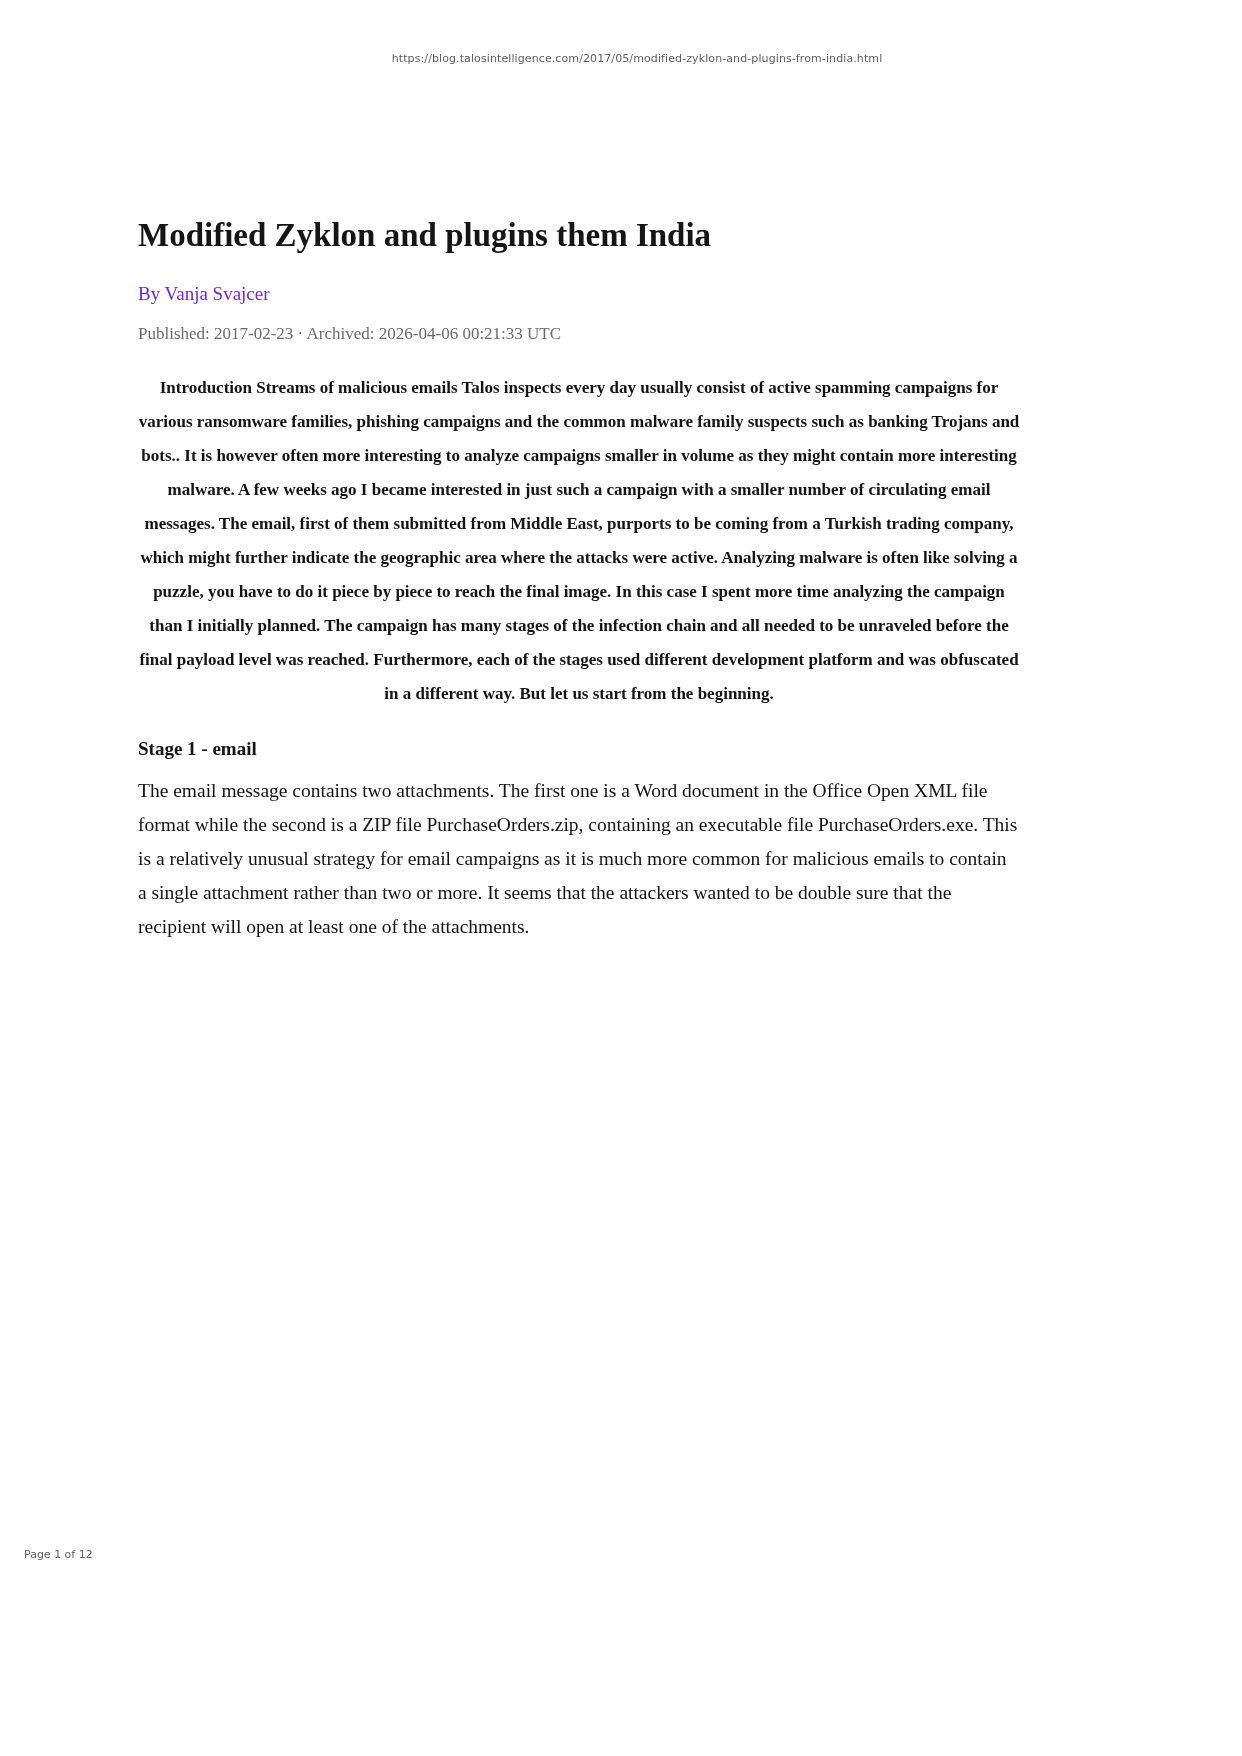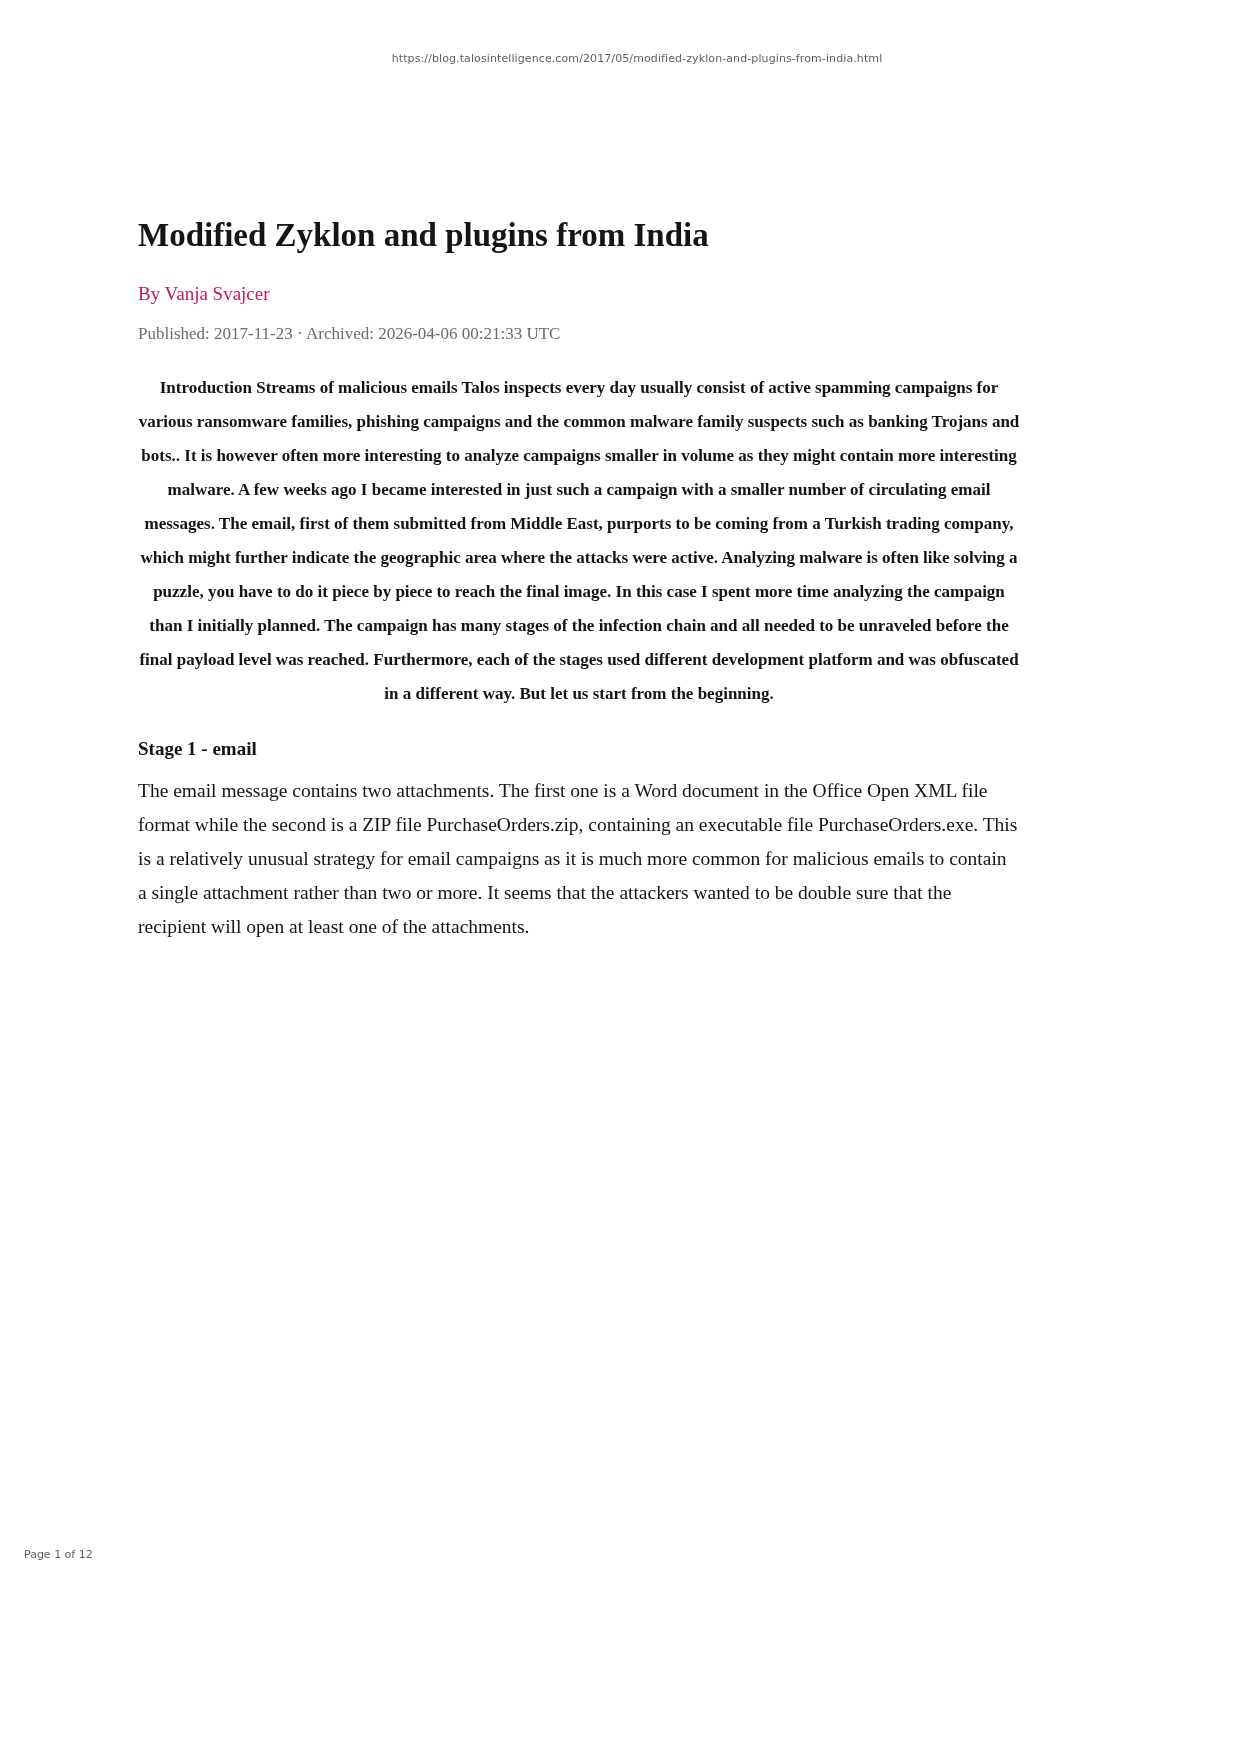--- a/index.html
+++ b/index.html
@@ -34,21 +34,21 @@
     margin-top: 192px;
     font-size: 33px;
     line-height: 1.2;
     font-weight: bold;
     color: #151515;
     font-family: "Liberation Serif", serif;
   }
   .byline {
     margin-top: 27px;
     font-size: 19px;
-    color: #be185d;
+    color: #6d28d9;
     font-weight: normal;
   }
   .meta-line {
     margin-top: 19px;
     font-size: 17px;
     color: #6b6b6b;
     font-weight: normal;
   }
   .body-paragraph {
     margin-top: 27px;
@@ -86,25 +86,25 @@
 </style>
 </head>
 <body>
 
 <div class="page">
 
   <div class="header-url">https://blog.talosintelligence.com/2017/05/modified-zyklon-and-plugins-from-india.html</div>
 
   <div class="content">
 
-    <h1 class="article-title">Modified Zyklon and plugins from India</h1>
+    <h1 class="article-title">Modified Zyklon and plugins them India</h1>
 
     <div class="byline">By Vanja Svajcer</div>
 
-    <div class="meta-line">Published: 2017-11-23 · Archived: 2026-04-06 00:21:33 UTC</div>
+    <div class="meta-line">Published: 2017-02-23 · Archived: 2026-04-06 00:21:33 UTC</div>
 
     <p class="body-paragraph">Introduction Streams of malicious emails Talos inspects every day usually consist of active spamming campaigns for various ransomware families, phishing campaigns and the common malware family suspects such as banking Trojans and bots.. It is however often more interesting to analyze campaigns smaller in volume as they might contain more interesting malware. A few weeks ago I became interested in just such a campaign with a smaller number of circulating email messages. The email, first of them submitted from Middle East, purports to be coming from a Turkish trading company, which might further indicate the geographic area where the attacks were active. Analyzing malware is often like solving a puzzle, you have to do it piece by piece to reach the final image. In this case I spent more time analyzing the campaign than I initially planned. The campaign has many stages of the infection chain and all needed to be unraveled before the final payload level was reached. Furthermore, each of the stages used different development platform and was obfuscated in a different way. But let us start from the beginning.</p>
 
     <div class="section-heading">Stage 1 - email</div>
 
     <p class="section-paragraph">The email message contains two attachments. The first one is a Word document in the Office Open XML file format while the second is a ZIP file PurchaseOrders.zip, containing an executable file PurchaseOrders.exe. This is a relatively unusual strategy for email campaigns as it is much more common for malicious emails to contain a single attachment rather than two or more. It seems that the attackers wanted to be double sure that the recipient will open at least one of the attachments.</p>
 
   </div>
 
   <div class="footer-pagenum">Page 1 of 12</div>

